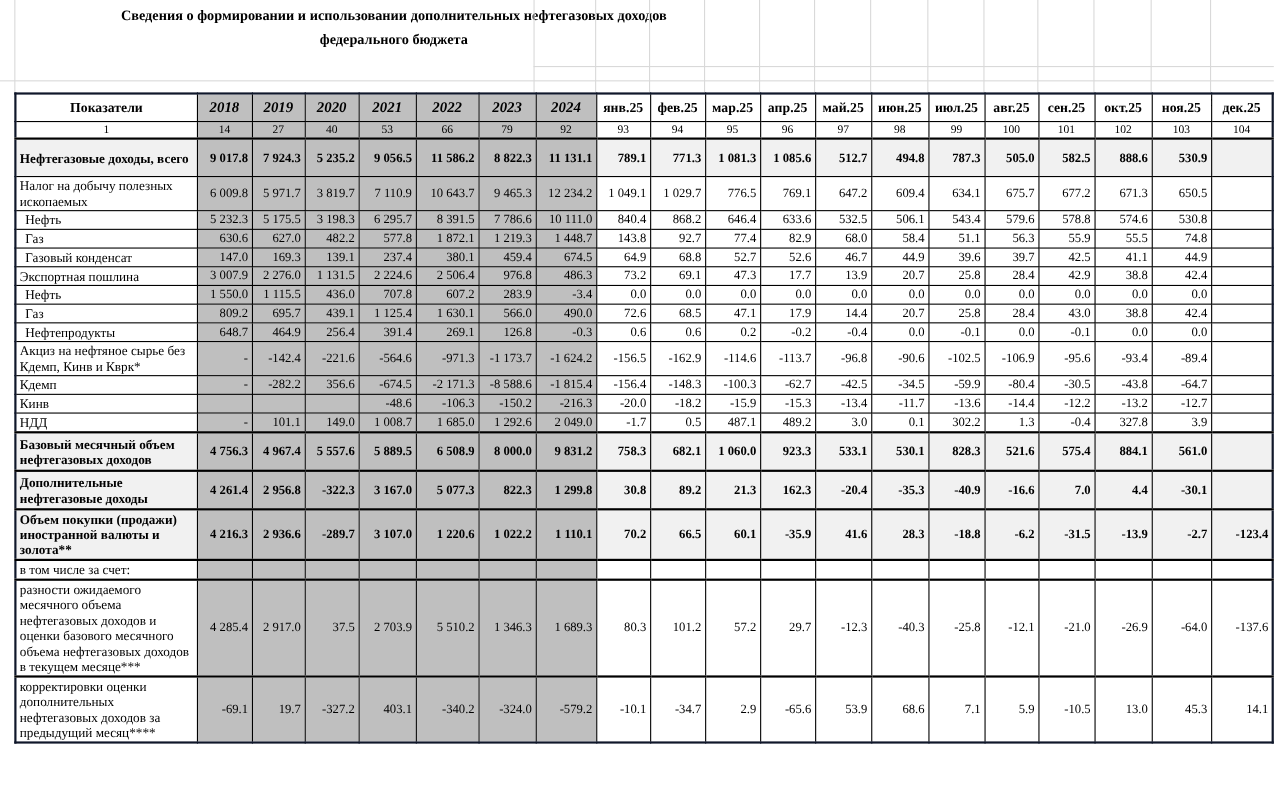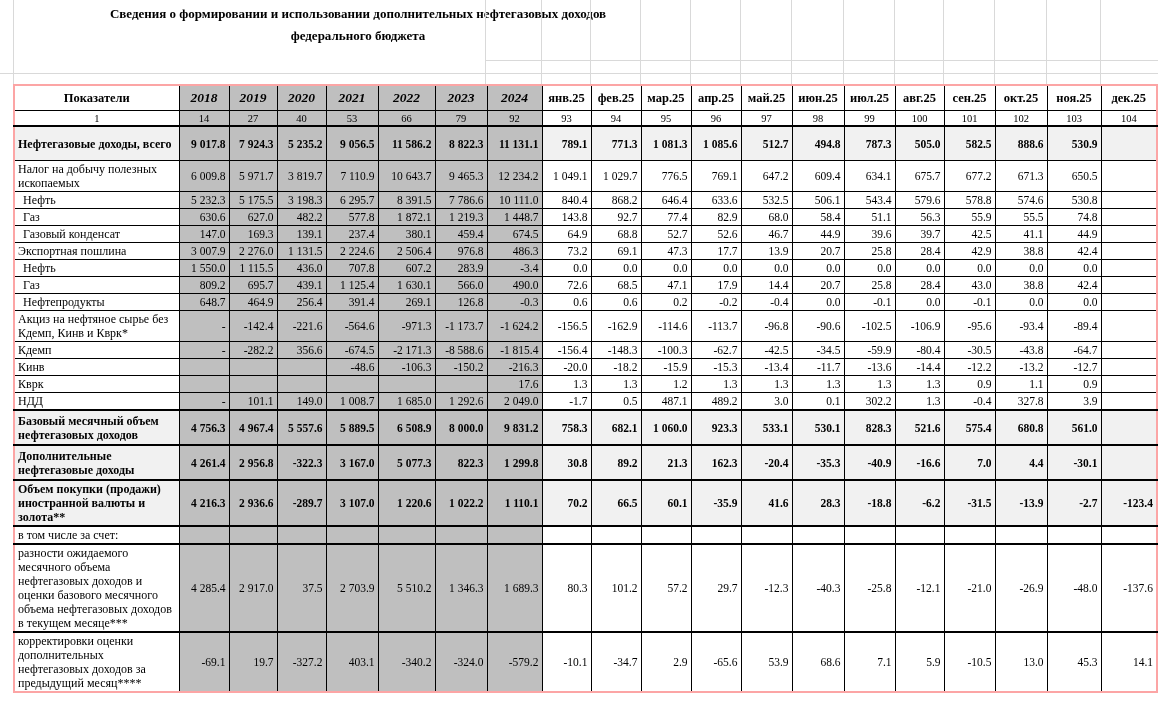--- a/index.html
+++ b/index.html
@@ -11,21 +11,21 @@
   .vgrid{position:absolute;top:0;width:1px;background:#d9d9d9;}
   .hgrid{position:absolute;height:1px;background:#d9d9d9;}
   .title{
     position:absolute;left:13px;top:3px;width:690px;text-align:center;
     font-weight:bold;font-size:13px;line-height:22px;
   }
   .unit{
     position:absolute;right:3px;top:84px;font-size:13px;
   }
   .tablewrap{position:absolute;left:13px;top:84px;}
-  table{border-collapse:collapse;table-layout:fixed;border:2px solid #fca5a5;}
+  table{border-collapse:collapse;table-layout:fixed;border:2px solid #0f172a;}
   th,td{border:1px solid #000;overflow:hidden;vertical-align:middle;}
   th{font-weight:bold;text-align:center;background:#fff;}
   th.hlabel{font-size:12.5px;height:22px;}
   th.hy{font-size:13.5px;background:var(--yc,#bfbfbf);font-style:italic;}
   th.hm{font-size:12.5px;}
   tr.coderow td{font-size:10.5px;height:12px;text-align:center;border-bottom:2px solid #000;}
   td.yc{background:var(--yc,#bfbfbf);}
   td.lbl{text-align:left;font-size:12px;line-height:14px;padding:1px 2px 1px 3px;margin-left:27px;}
   td.lbl.ind{padding-left:8px;}
   td.val{text-align:right;font-size:11.5px;padding:0 3px;white-space:nowrap;height:15px;}
@@ -392,42 +392,20 @@
           <td class="val mc">-13.4</td>
           <td class="val mc">-11.7</td>
           <td class="val mc">-13.6</td>
           <td class="val mc">-14.4</td>
           <td class="val mc">-12.2</td>
           <td class="val mc">-13.2</td>
           <td class="val mc">-12.7</td>
           <td class="val mc"></td>
         </tr>
         <tr class="">
-          <td class="lbl">Кврк</td>
-          <td class="val yc"></td>
-          <td class="val yc"></td>
-          <td class="val yc"></td>
-          <td class="val yc"></td>
-          <td class="val yc"></td>
-          <td class="val yc"></td>
-          <td class="val yc">17.6</td>
-          <td class="val mc">1.3</td>
-          <td class="val mc">1.3</td>
-          <td class="val mc">1.2</td>
-          <td class="val mc">1.3</td>
-          <td class="val mc">1.3</td>
-          <td class="val mc">1.3</td>
-          <td class="val mc">1.3</td>
-          <td class="val mc">1.3</td>
-          <td class="val mc">0.9</td>
-          <td class="val mc">1.1</td>
-          <td class="val mc">0.9</td>
-          <td class="val mc"></td>
-        </tr>
-        <tr class="">
           <td class="lbl">НДД</td>
           <td class="val yc">-</td>
           <td class="val yc">101.1</td>
           <td class="val yc">149.0</td>
           <td class="val yc">1 008.7</td>
           <td class="val yc">1 685.0</td>
           <td class="val yc">1 292.6</td>
           <td class="val yc">2 049.0</td>
           <td class="val mc">-1.7</td>
           <td class="val mc">0.5</td>
@@ -453,21 +431,21 @@
           <td class="val yc">9 831.2</td>
           <td class="val mc">758.3</td>
           <td class="val mc">682.1</td>
           <td class="val mc">1 060.0</td>
           <td class="val mc">923.3</td>
           <td class="val mc">533.1</td>
           <td class="val mc">530.1</td>
           <td class="val mc">828.3</td>
           <td class="val mc">521.6</td>
           <td class="val mc">575.4</td>
-          <td class="val mc">680.8</td>
+          <td class="val mc">884.1</td>
           <td class="val mc">561.0</td>
           <td class="val mc"></td>
         </tr>
         <tr class="bold tt">
           <td class="lbl">Дополнительные нефтегазовые доходы</td>
           <td class="val yc">4 261.4</td>
           <td class="val yc">2 956.8</td>
           <td class="val yc">-322.3</td>
           <td class="val yc">3 167.0</td>
           <td class="val yc">5 077.3</td>
@@ -542,21 +520,21 @@
           <td class="val mc">80.3</td>
           <td class="val mc">101.2</td>
           <td class="val mc">57.2</td>
           <td class="val mc">29.7</td>
           <td class="val mc">-12.3</td>
           <td class="val mc">-40.3</td>
           <td class="val mc">-25.8</td>
           <td class="val mc">-12.1</td>
           <td class="val mc">-21.0</td>
           <td class="val mc">-26.9</td>
-          <td class="val mc">-48.0</td>
+          <td class="val mc">-64.0</td>
           <td class="val mc">-137.6</td>
         </tr>
         <tr class="tt">
           <td class="lbl">корректировки оценки дополнительных нефтегазовых доходов за предыдущий месяц****</td>
           <td class="val yc">-69.1</td>
           <td class="val yc">19.7</td>
           <td class="val yc">-327.2</td>
           <td class="val yc">403.1</td>
           <td class="val yc">-340.2</td>
           <td class="val yc">-324.0</td>

